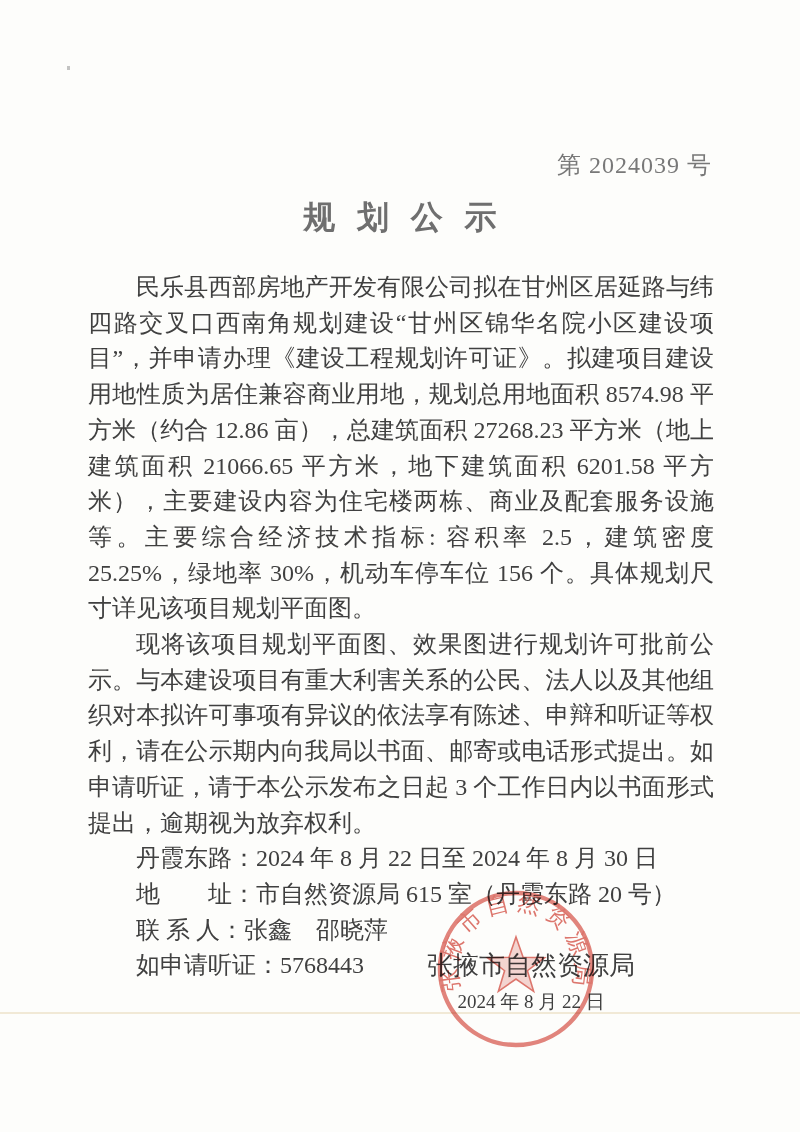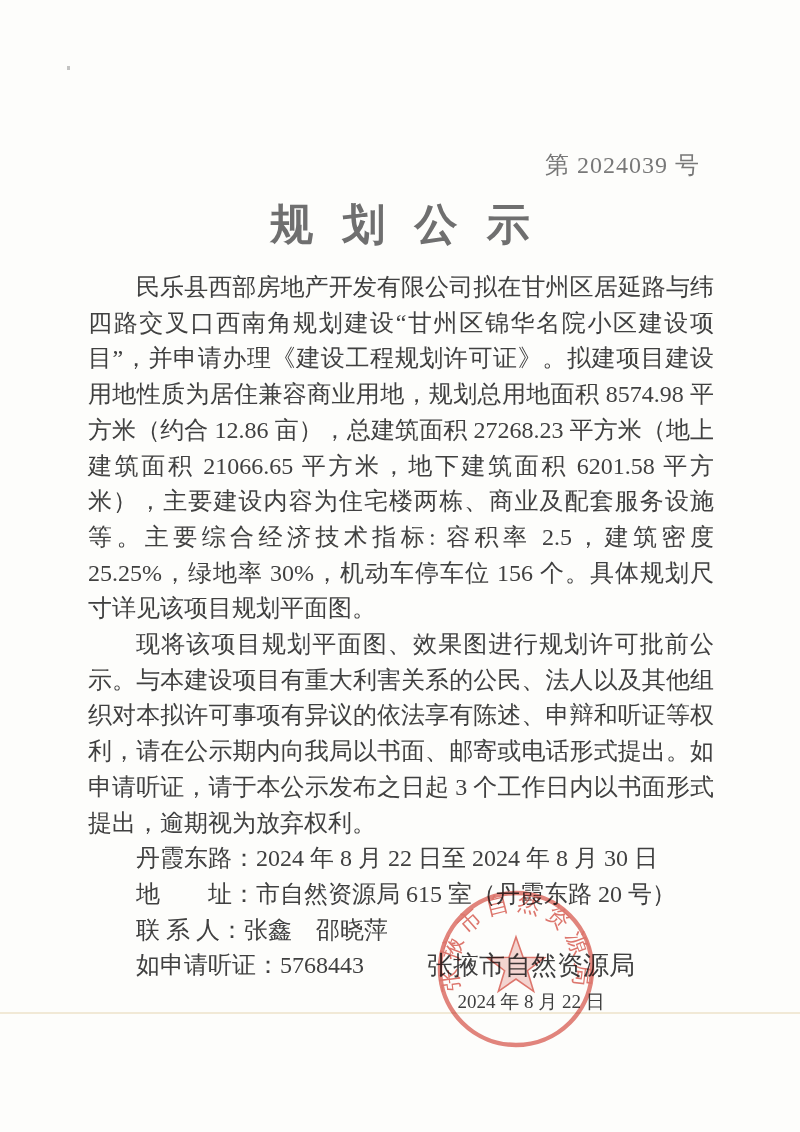--- a/index.html
+++ b/index.html
@@ -7,34 +7,34 @@
     width: 800px; height: 1132px;
     background: #fdfdfb;
     font-family: "Liberation Serif", "DejaVu Serif", serif;
     position: relative;
     overflow: hidden;
   }
   .page { position: absolute; inset: 0; }
 
   .doc-number {
     position: absolute;
-    top: 149px; right: 100px;
+    top: 149px; right: 88px;
     font-size: 24px;
     color: #787878;
     letter-spacing: 1px;
     margin-left: 39px;
   }
 
   .title {
     position: absolute;
     top: 196px; left: 0;
     width: 100%;
     margin: 0;
     text-align: center;
-    font-size: 43px;
+    font-size: 32px;
     font-weight: 600;
     color: #6f6f6f;
   }
   .title span { letter-spacing: 0.68em; margin-right: -0.68em; }
 
   .body-text {
     position: absolute;
     left: 88px; top: 270px;
     width: 626px;
     font-size: 24px;

